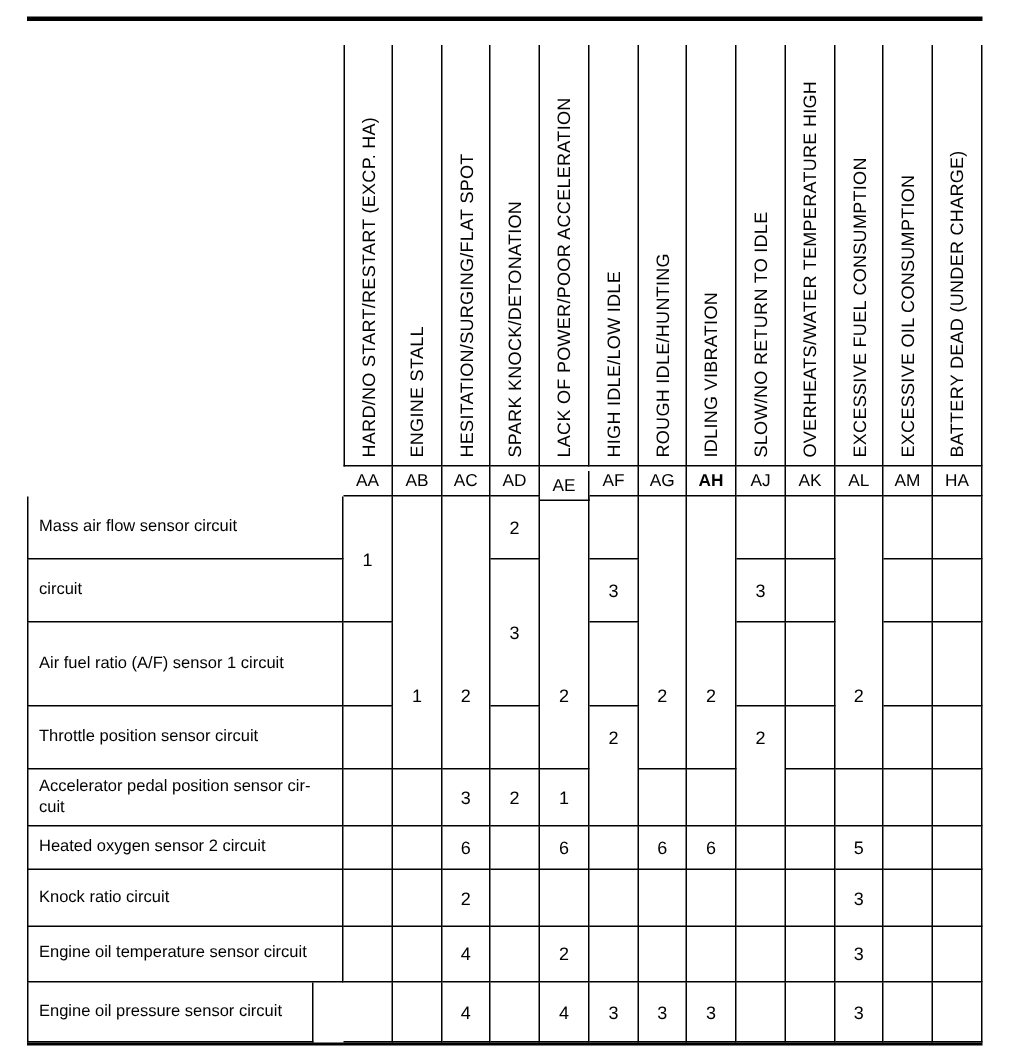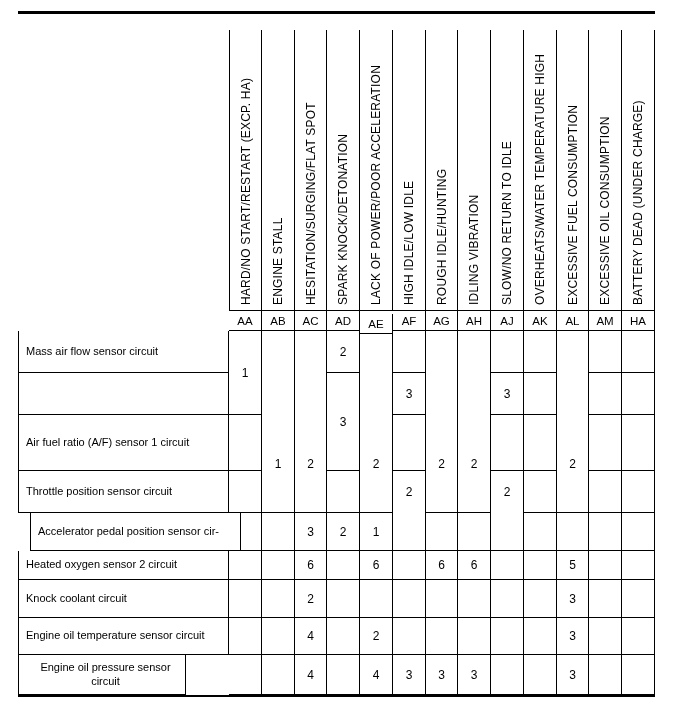--- a/index.html
+++ b/index.html
@@ -91,21 +91,21 @@
       </div>
       <div class="cell vhead b-r b-b" style="left: 426px; top: 30px; width: 32px; height: 281px;">
         <span style="left: calc(50% - 6px); top: 275px;">ROUGH IDLE/HUNTING</span>
       </div>
       <div class="cell codecell b-r b-b" style="left: 426px; top: 311px; width: 32px; height: 20px;">
         <span>AG</span>
       </div>
       <div class="cell vhead b-r b-b" style="left: 458px; top: 30px; width: 33px; height: 281px;">
         <span style="left: calc(50% - 6px); top: 275px;">IDLING VIBRATION</span>
       </div>
-      <div class="cell codecell b-r b-b" style="left: 458px; top: 311px; width: 33px; height: 20px;">
+      <div class="cell codecell b-r b-b" style="left: 458px; top: 311px; width: 33px; height: 20px; font-weight: bold;">
         <span>AH</span>
       </div>
       <div class="cell vhead b-r b-b" style="left: 491px; top: 30px; width: 33px; height: 281px;">
         <span style="left: calc(50% - 6px); top: 275px;">SLOW/NO RETURN TO IDLE</span>
       </div>
       <div class="cell codecell b-r b-b" style="left: 491px; top: 311px; width: 33px; height: 20px;">
         <span>AJ</span>
       </div>
       <div class="cell vhead b-r b-b" style="left: 524px; top: 30px; width: 33px; height: 281px;">
         <span style="left: calc(50% - 6px); top: 275px;">OVERHEATS/WATER TEMPERATURE HIGH</span>
@@ -128,40 +128,42 @@
       <div class="cell vhead b-r b-b" style="left: 622px; top: 30px; width: 33px; height: 281px;">
         <span style="left: calc(50% - 6px); top: 275px;">BATTERY DEAD (UNDER CHARGE)</span>
       </div>
       <div class="cell codecell b-r b-b" style="left: 622px; top: 311px; width: 33px; height: 20px;">
         <span>HA</span>
       </div>
       <div class="cell rowlabel b-l b-r b-b" style="left: 18px; top: 331px; width: 211px; height: 42px;">
         <div>Mass air flow sensor circuit</div>
       </div>
       <div class="cell rowlabel b-l b-r b-b" style="left: 18px; top: 373px; width: 211px; height: 42px;">
+        <div>circuit</div>
       </div>
       <div class="cell rowlabel b-l b-r b-b" style="left: 18px; top: 415px; width: 211px; height: 56px;">
         <div>Air fuel ratio (A/F) sensor 1 circuit</div>
       </div>
       <div class="cell rowlabel b-l b-r b-b" style="left: 18px; top: 471px; width: 211px; height: 42px;">
         <div>Throttle position sensor circuit</div>
       </div>
-      <div class="cell rowlabel b-l b-r b-b" style="left: 18px; top: 513px; width: 211px; height: 38px; margin-left: 12px;">
+      <div class="cell rowlabel b-l b-r b-b" style="left: 18px; top: 513px; width: 211px; height: 38px;">
         <div>Accelerator pedal position sensor cir-</div>
+        <div>cuit</div>
       </div>
       <div class="cell rowlabel b-l b-r b-b" style="left: 18px; top: 551px; width: 211px; height: 29px;">
         <div>Heated oxygen sensor 2 circuit</div>
       </div>
       <div class="cell rowlabel b-l b-r b-b" style="left: 18px; top: 580px; width: 211px; height: 38px;">
-        <div>Knock coolant circuit</div>
+        <div>Knock ratio circuit</div>
       </div>
       <div class="cell rowlabel b-l b-r b-b" style="left: 18px; top: 618px; width: 211px; height: 37px;">
         <div>Engine oil temperature sensor circuit</div>
       </div>
-      <div class="cell rowlabel b-l b-r b-b" style="left: 18px; top: 655px; width: 168px; height: 40px; text-align: center;">
+      <div class="cell rowlabel b-l b-r b-b" style="left: 18px; top: 655px; width: 191px; height: 40px;">
         <div>Engine oil pressure sensor circuit</div>
       </div>
       <div class="cell datacell b-r b-b centered" style="left: 229px; top: 331px; width: 33px; height: 84px;">
         <span>1</span>
       </div>
       <div class="cell datacell b-r b-b" style="left: 262px; top: 331px; width: 33px; height: 182px;">
         <span class="anchored" style="top: 125px;">1</span>
       </div>
       <div class="cell datacell b-r b-b" style="left: 295px; top: 331px; width: 32px; height: 182px;">
         <span class="anchored" style="top: 125px;">2</span>

